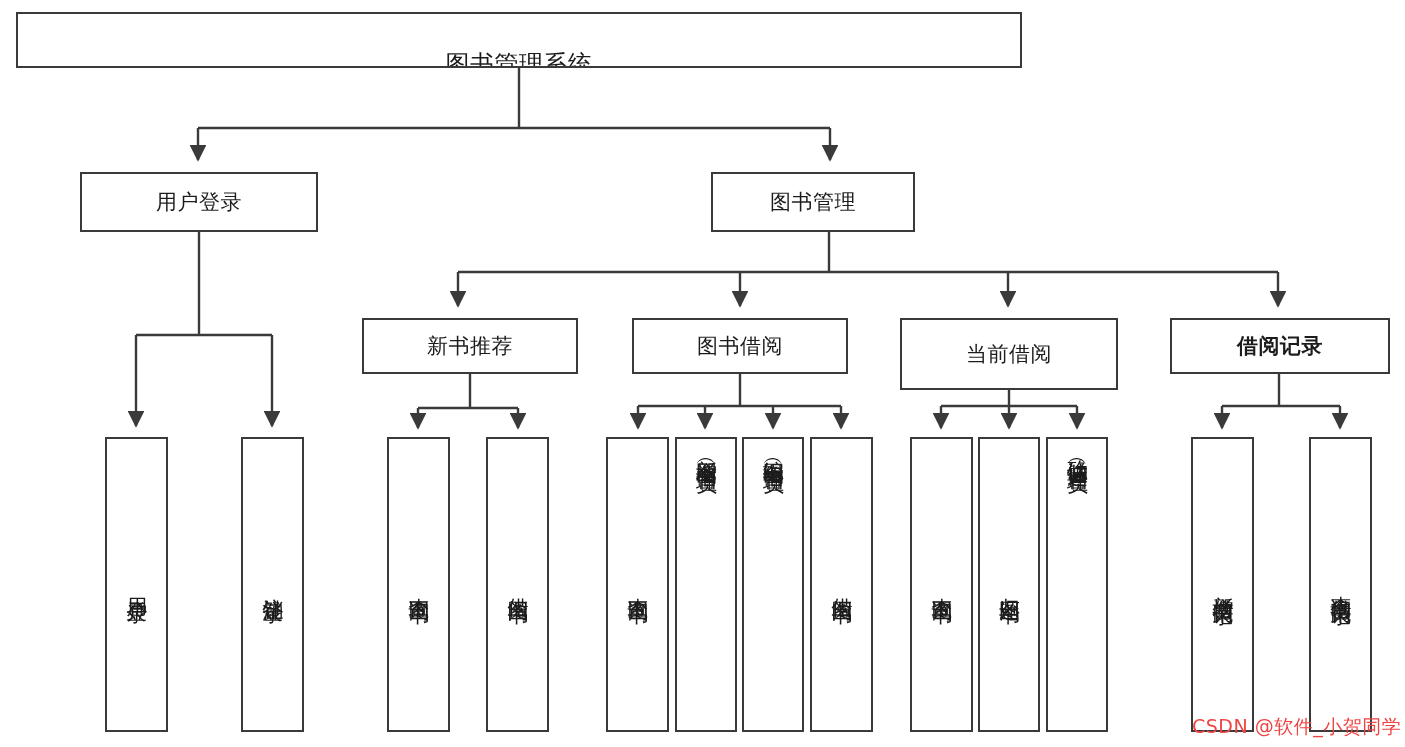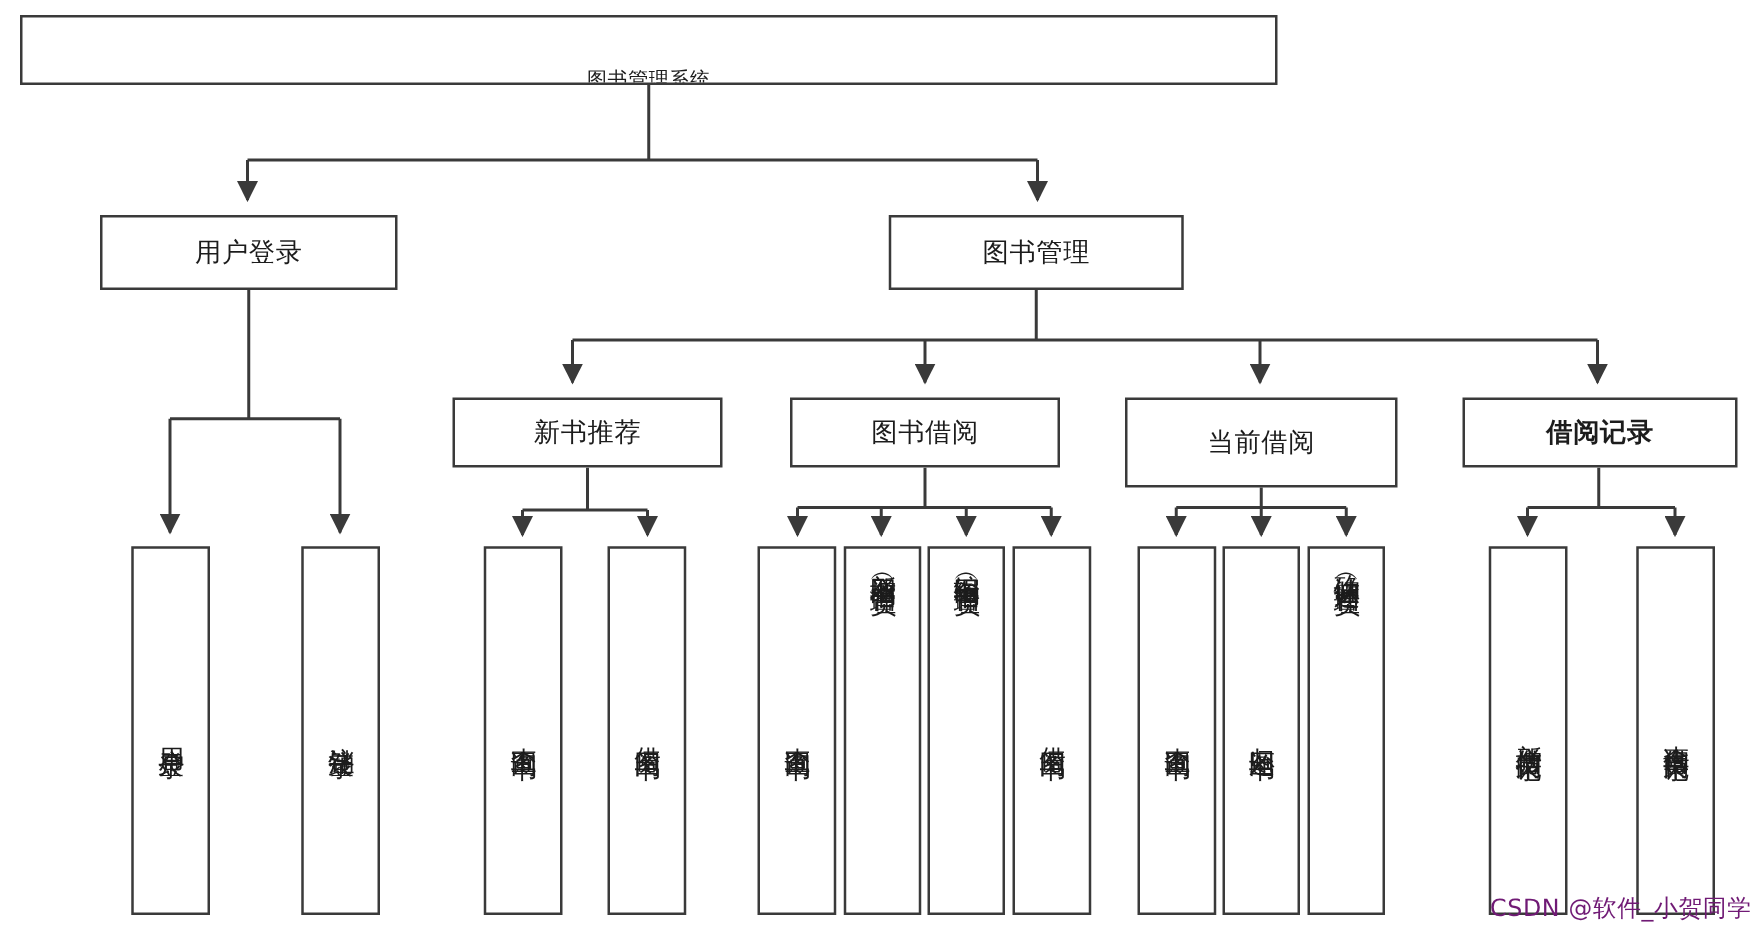--- a/index.html
+++ b/index.html
@@ -44,21 +44,21 @@
     color: #1c1c1c;
     line-height: 1.18;
     letter-spacing: 0.5px;
   }
   
   .node.h .label {
     writing-mode: horizontal-tb;
     font-size: 21px;
   }
   .node.root .label {
-    font-size: 16px;
+    font-size: 24px;
     margin-top: 48px;
   }
   
   .node.v {
     align-items: flex-start;
     padding-top: 4px;
   }
   .node.v .label {
     writing-mode: vertical-rl;
     text-orientation: upright;
@@ -69,21 +69,21 @@
     white-space: nowrap;
   }
   
   .node.v.mid {
     align-items: center;
     padding-top: 0;
   }
   .watermark {
     position: absolute;
     font-size: 19px;
-    color: #701a75;
+    color: #ef4444;
     white-space: nowrap;
     letter-spacing: 0.5px;
   }
 </style>
 </head>
 <body>
 
 <div id="canvas">
 
   <svg id="connectors" viewBox="0 0 1405 747" xmlns="http://www.w3.org/2000/svg">
@@ -138,21 +138,21 @@
   </svg>
 
   <div class="node h root" style="left:16px; top:12px; width:1006px; height:56px;">
     <span class="label">图书管理系统</span>
   </div>
 
   <div class="node h" style="left:80px; top:172px; width:238px; height:60px;">
     <span class="label">用户登录</span>
   </div>
 
-  <div class="node h" style="left:711px; top:172px; width:236px; height:60px;">
+  <div class="node h" style="left:711px; top:172px; width:204px; height:60px;">
     <span class="label">图书管理</span>
   </div>
 
   <div class="node h" style="left:632px; top:318px; width:216px; height:56px;">
     <span class="label">图书借阅</span>
   </div>
 
   <div class="node h" style="left:362px; top:318px; width:216px; height:56px;">
     <span class="label">新书推荐</span>
   </div>

